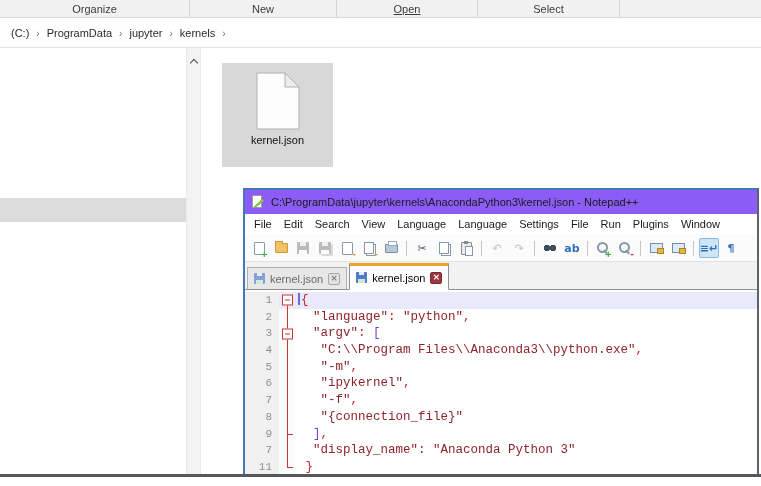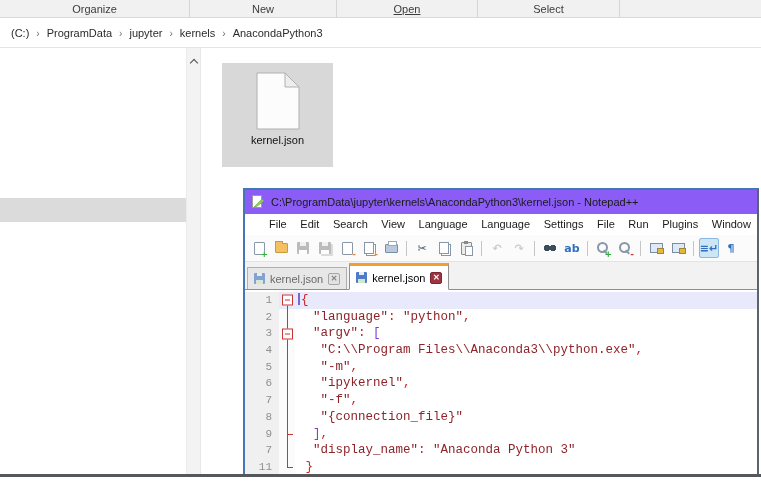--- a/index.html
+++ b/index.html
@@ -37,21 +37,21 @@
   .file-label { font-size:11px; color:#111; margin-top:4px; }
 
   
   .npp { position:absolute; left:243px; top:188px; width:516px; height:286px;
          background:#fff; border-top:2px solid #4576b8; border-left:2px solid #4576b8;
          border-right:2px solid #5a636e; overflow:hidden; }
   .npp-titlebar { height:24px; background:#8b5cf6; display:flex; align-items:center;
                   padding-left:6px; gap:6px; }
   .npp-title { font-size:11px; color:#1b1b1b; white-space:nowrap; }
   .npp-menubar { height:21px; background:#fff; display:flex; align-items:center;
-                 padding-left:18px; overflow:hidden; white-space:nowrap;justify-content:space-between; }
+                 padding-left:3px; overflow:hidden; white-space:nowrap; }
   .menu-item { font-size:11px; color:#1a1a1a; padding:0 6px; line-height:21px; cursor:default; }
 
   .npp-toolbar { height:27px; background:#fbfbfb; border-bottom:1px solid #e3e3e3;
                  display:flex; align-items:center; padding-left:3px; }
   .tb { width:20px; height:20px; display:flex; align-items:center; justify-content:center;
         position:relative; border:1px solid transparent; border-radius:2px; margin:0 1px; }
   .tb.pressed { background:#cde6f7; border-color:#8ab8e0; }
   .tb.disabled { filter:grayscale(1); opacity:.5; }
   .tb-sep { width:1px; height:15px; background:#c6c6c6; margin:0 4px; }
   .badge { position:absolute; right:0px; bottom:-1px; font-weight:bold; font-size:9px;
@@ -146,21 +146,20 @@
 
   <div class="crumbbar">
       <span class="crumb">(C:)</span>
       <span class="crumb-sep">›</span>
       <span class="crumb">ProgramData</span>
       <span class="crumb-sep">›</span>
       <span class="crumb">jupyter</span>
       <span class="crumb-sep">›</span>
       <span class="crumb">kernels</span>
       <span class="crumb-sep">›</span>
-      <span class="crumb">AnacondaPython3</span>
     </div>
 
   <div class="nav-pane">
     <div class="nav-sel"></div>
   </div>
   <div class="vscroll">
     <span class="up"></span>
   </div>
 
   <div class="file-item">

